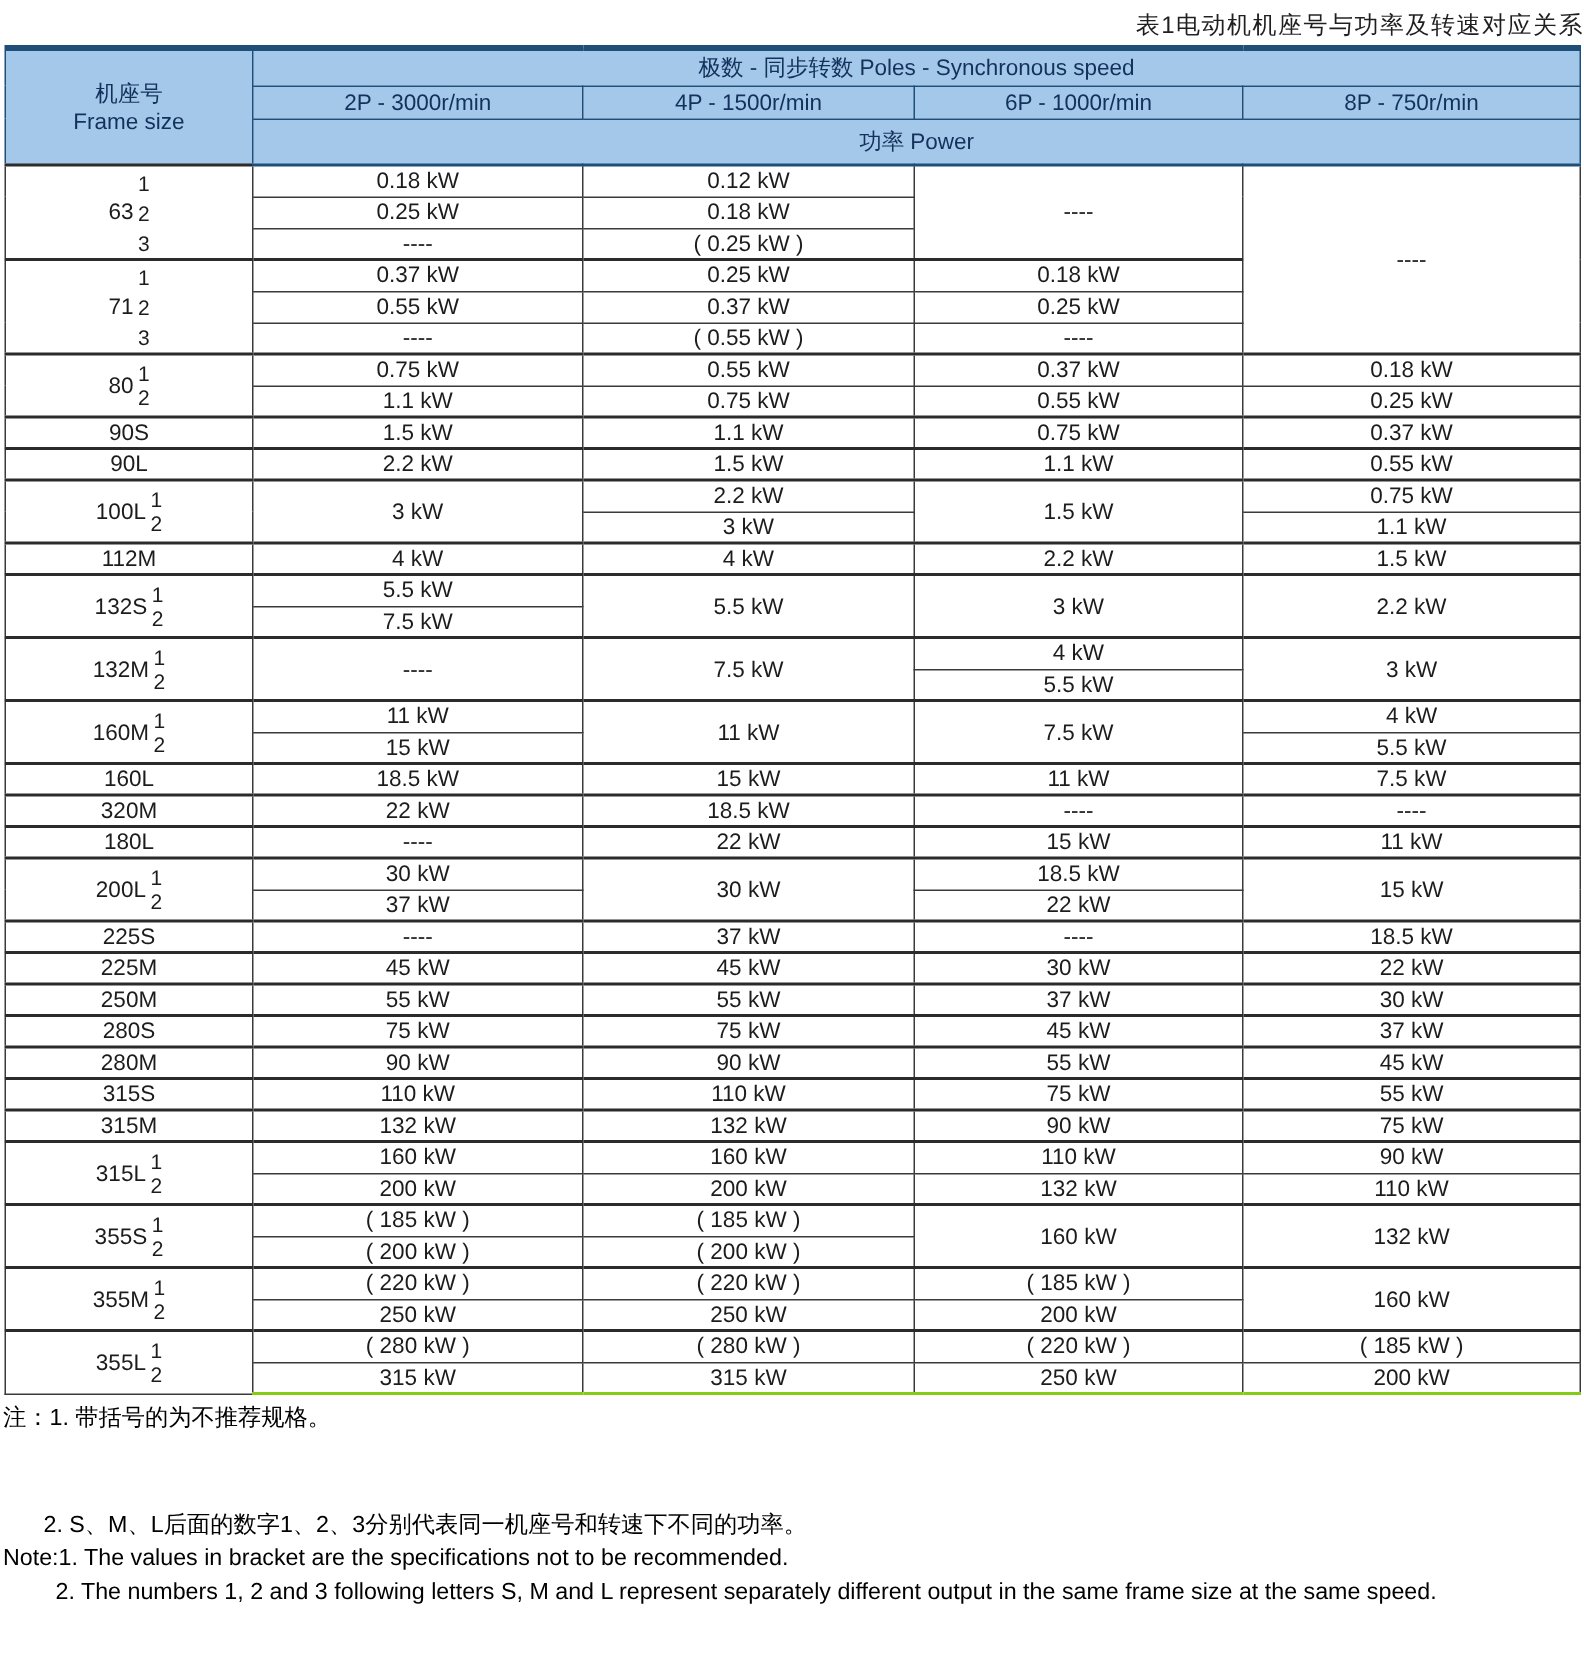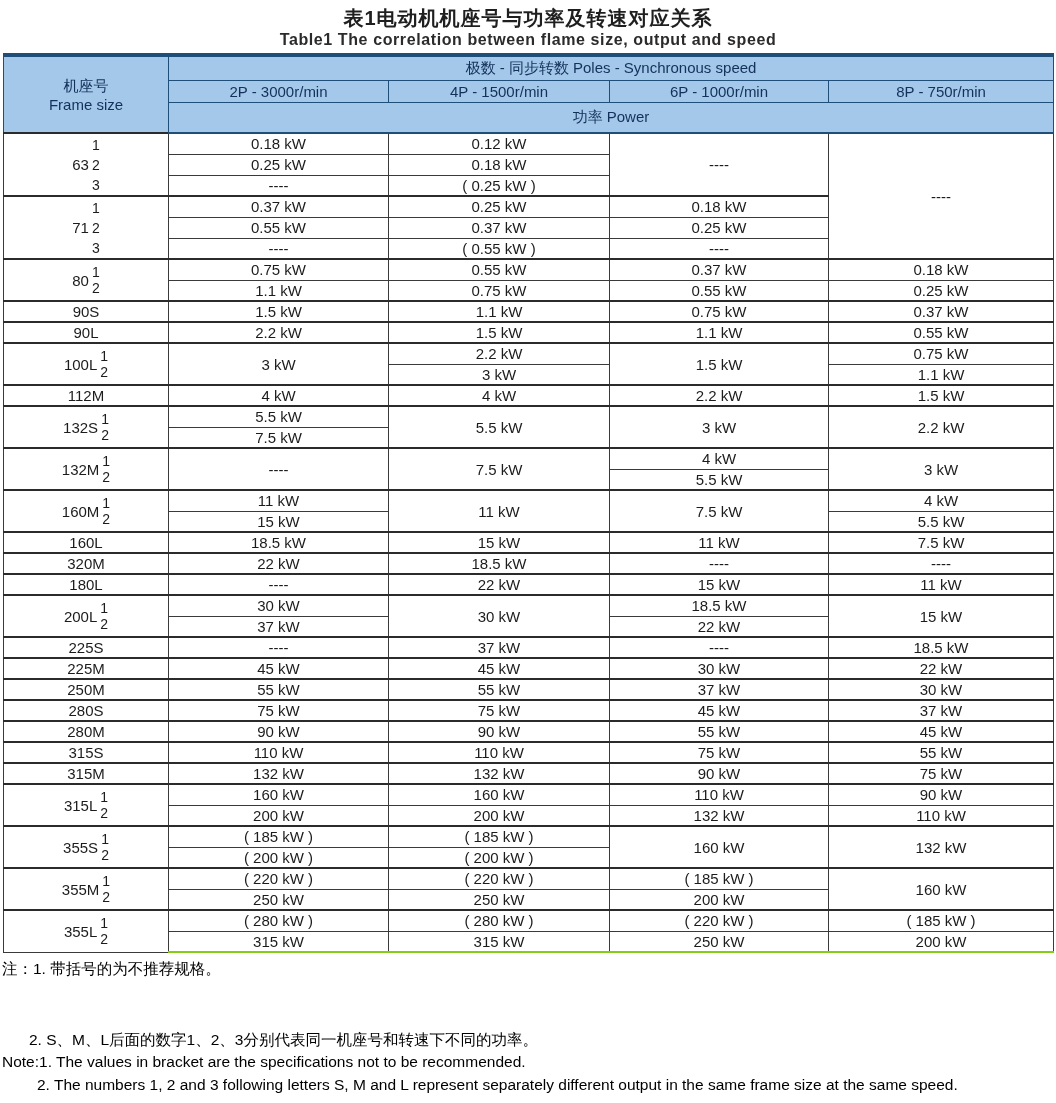--- a/index.html
+++ b/index.html
@@ -5,21 +5,21 @@
   * { box-sizing: border-box; }
   html, body { margin: 0; padding: 0; }
   body {
     width: 1056px; height: 1103px; background: #ffffff;
     font-family: "Liberation Sans", "DejaVu Sans", sans-serif;
     color: #1a1a1a;
   }
   .page { padding-top: 6px; }
 
   .title-zh {
-    text-align: center; font-size: 20px; font-weight: bold;
+    text-align: right; font-size: 16px; font-weight: normal;
     color: #1f1f1f; letter-spacing: 1px; line-height: 24px;
   }
   .title-en {
     text-align: center; font-size: 16px; font-weight: bold;
     color: #2b2b2b; letter-spacing: 0.6px; line-height: 20px; margin-bottom: 3px;
   }
 
   table.motor-table {
     border-collapse: collapse; table-layout: fixed;
     width: 1050px; margin: 0 3px;
@@ -59,21 +59,20 @@
   .notes { margin: 5px 0 0 2px; font-size: 15.5px; color: #000000; }
   .note { line-height: 22.5px; white-space: nowrap; }
   .indent-zh { padding-left: 27px; margin-top: 48px; }
   .indent-en { padding-left: 35px; }
 </style>
 </head>
 <body>
 
 <div class="page">
   <div class="title-zh">表1电动机机座号与功率及转速对应关系</div>
-  <div class="title-en">Table1  The correlation between flame size, output and speed</div>
 
   <table class="motor-table">
     <colgroup>
       <col style="width:165px">
       <col style="width:220px">
       <col style="width:221px">
       <col style="width:219px">
       <col style="width:225px">
     </colgroup>
     <thead>

